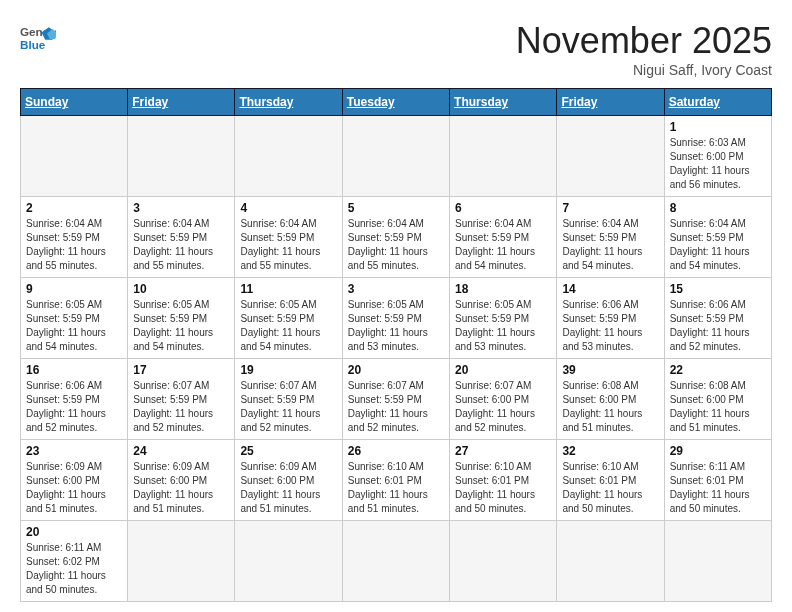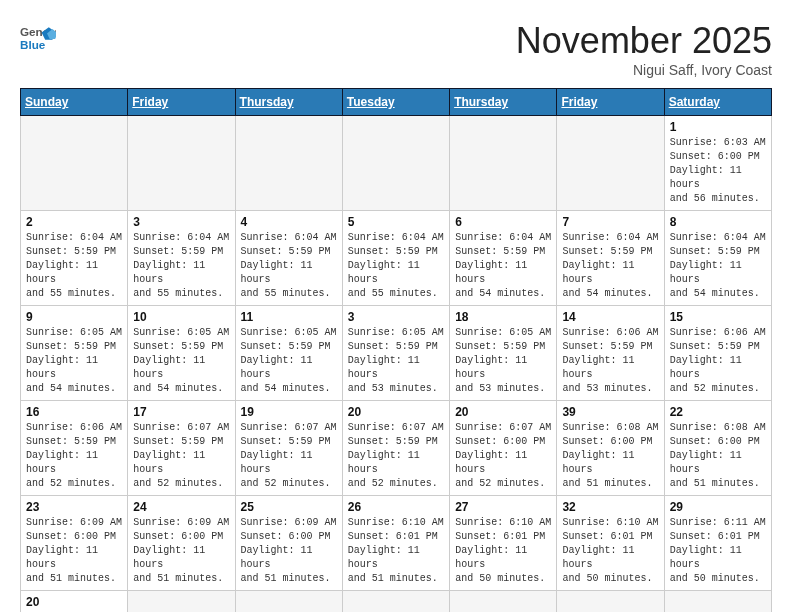--- a/index.html
+++ b/index.html
@@ -63,21 +63,20 @@
       font-size: 12px;
       font-weight: bold;
       display: block;
       margin-bottom: 2px;
       color: #111;
     }
     .day-info {
       color: #333;
       line-height: 1.4;
       font-size: 10px;
-      font-family: Liberation Mono, monospace;
     }
   </style>
 </head>
 <body>
 
 <div class="header">
   <div class="logo">
     <svg class="logo-icon" viewBox="0 0 40 40">
       <text x="0" y="18" font-size="13" font-family="Arial" fill="#555" font-weight="bold">General</text>
       <text x="0" y="32" font-size="13" font-family="Arial" fill="#1a7abf" font-weight="bold">Blue</text>

